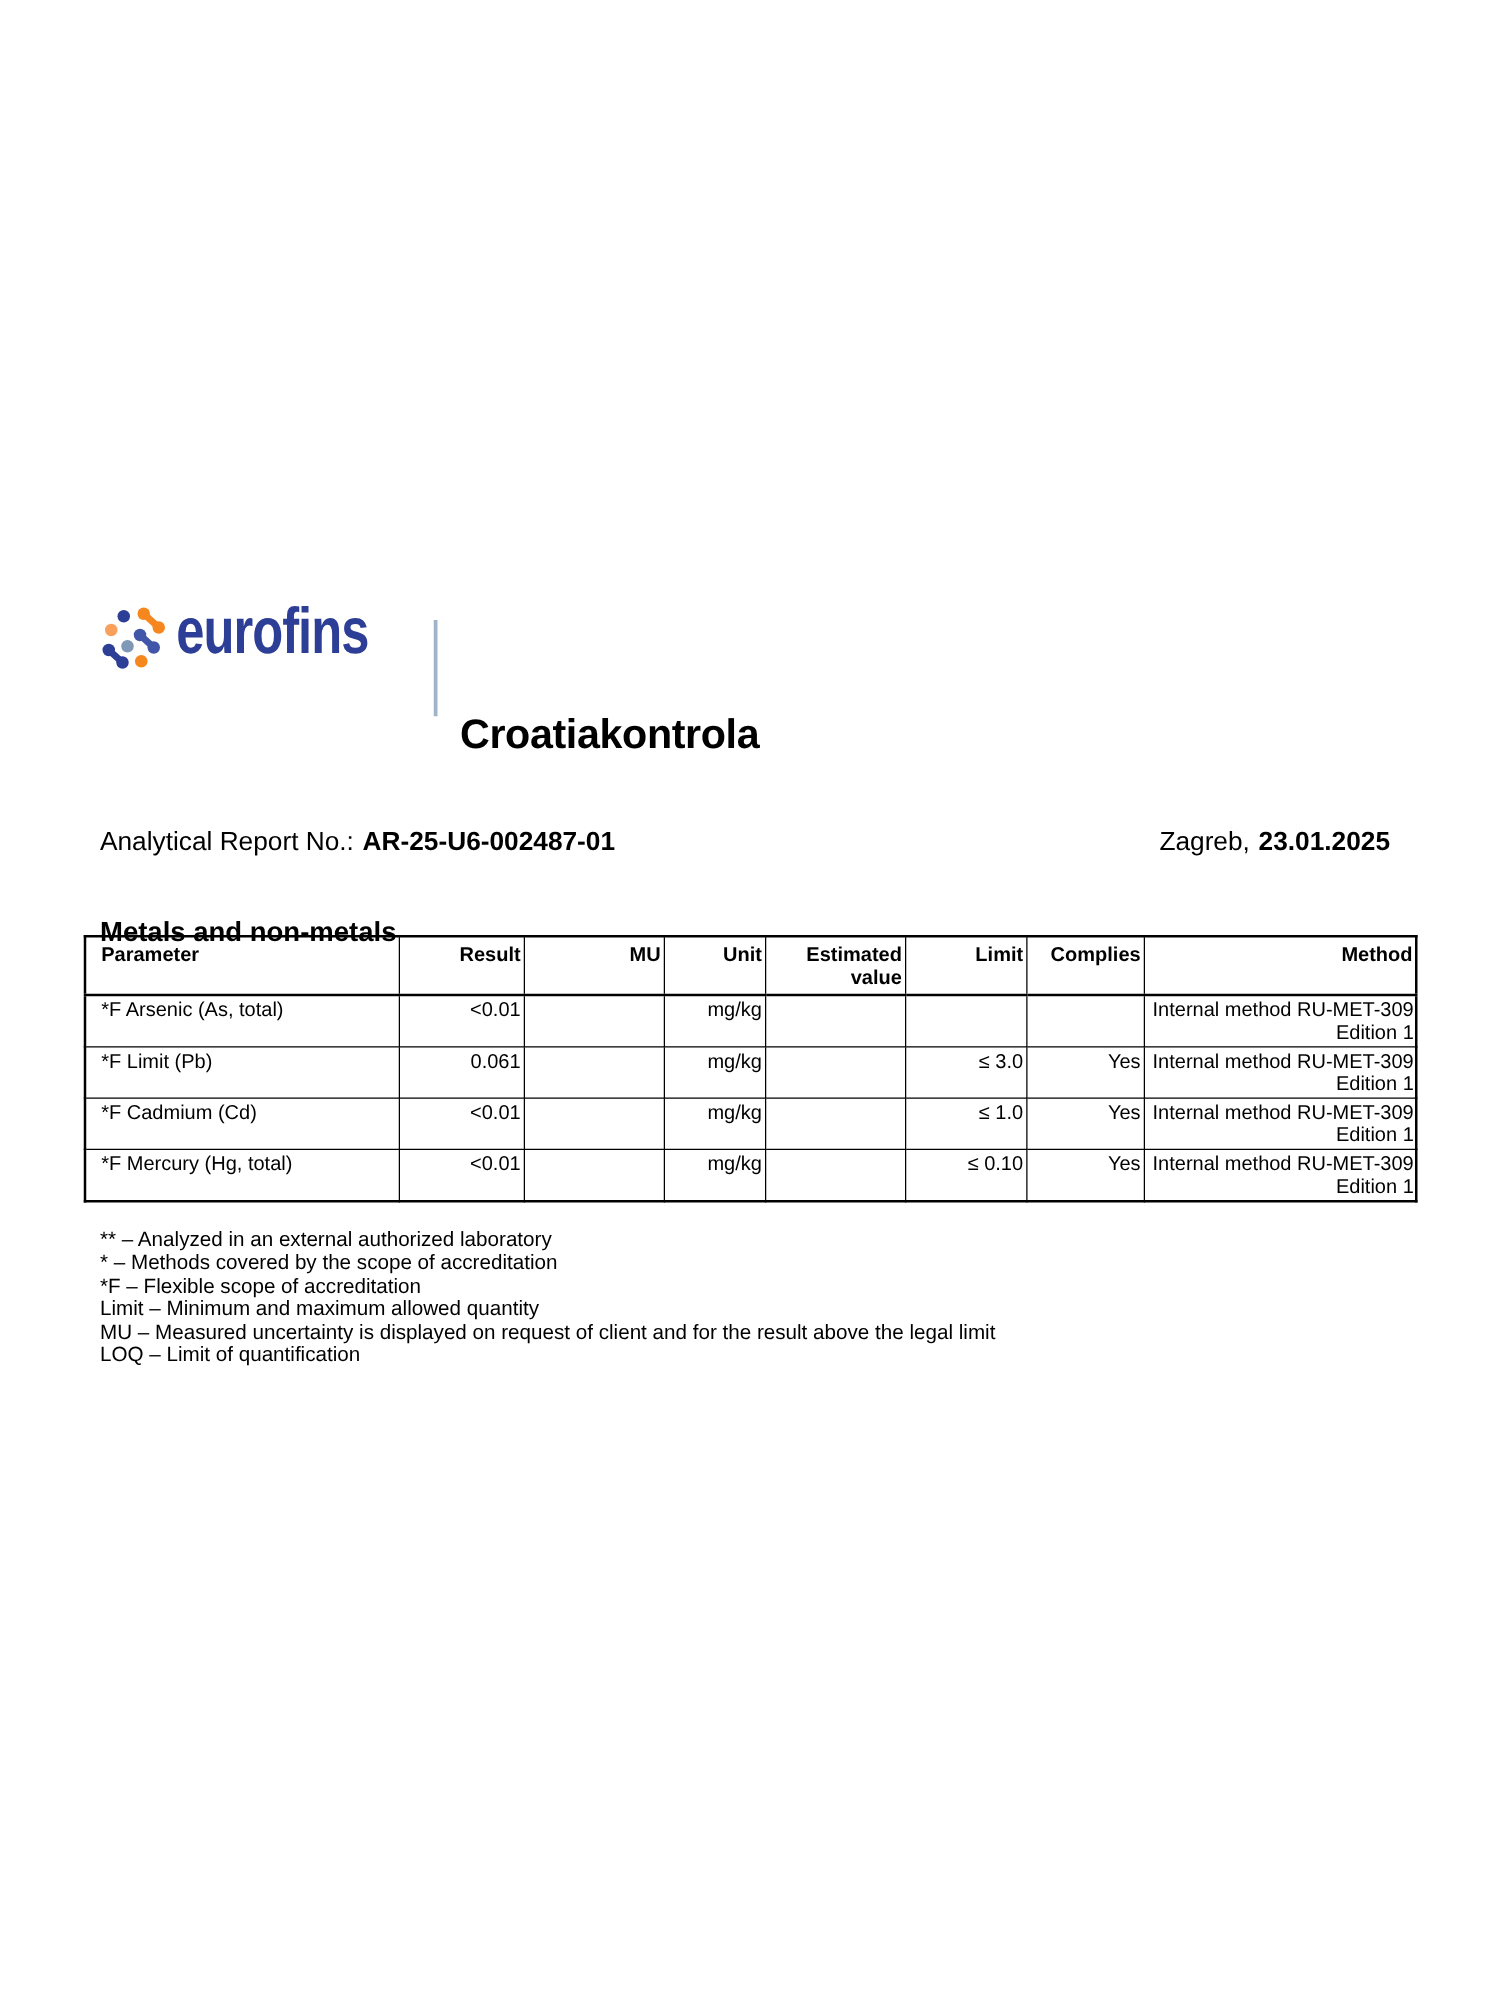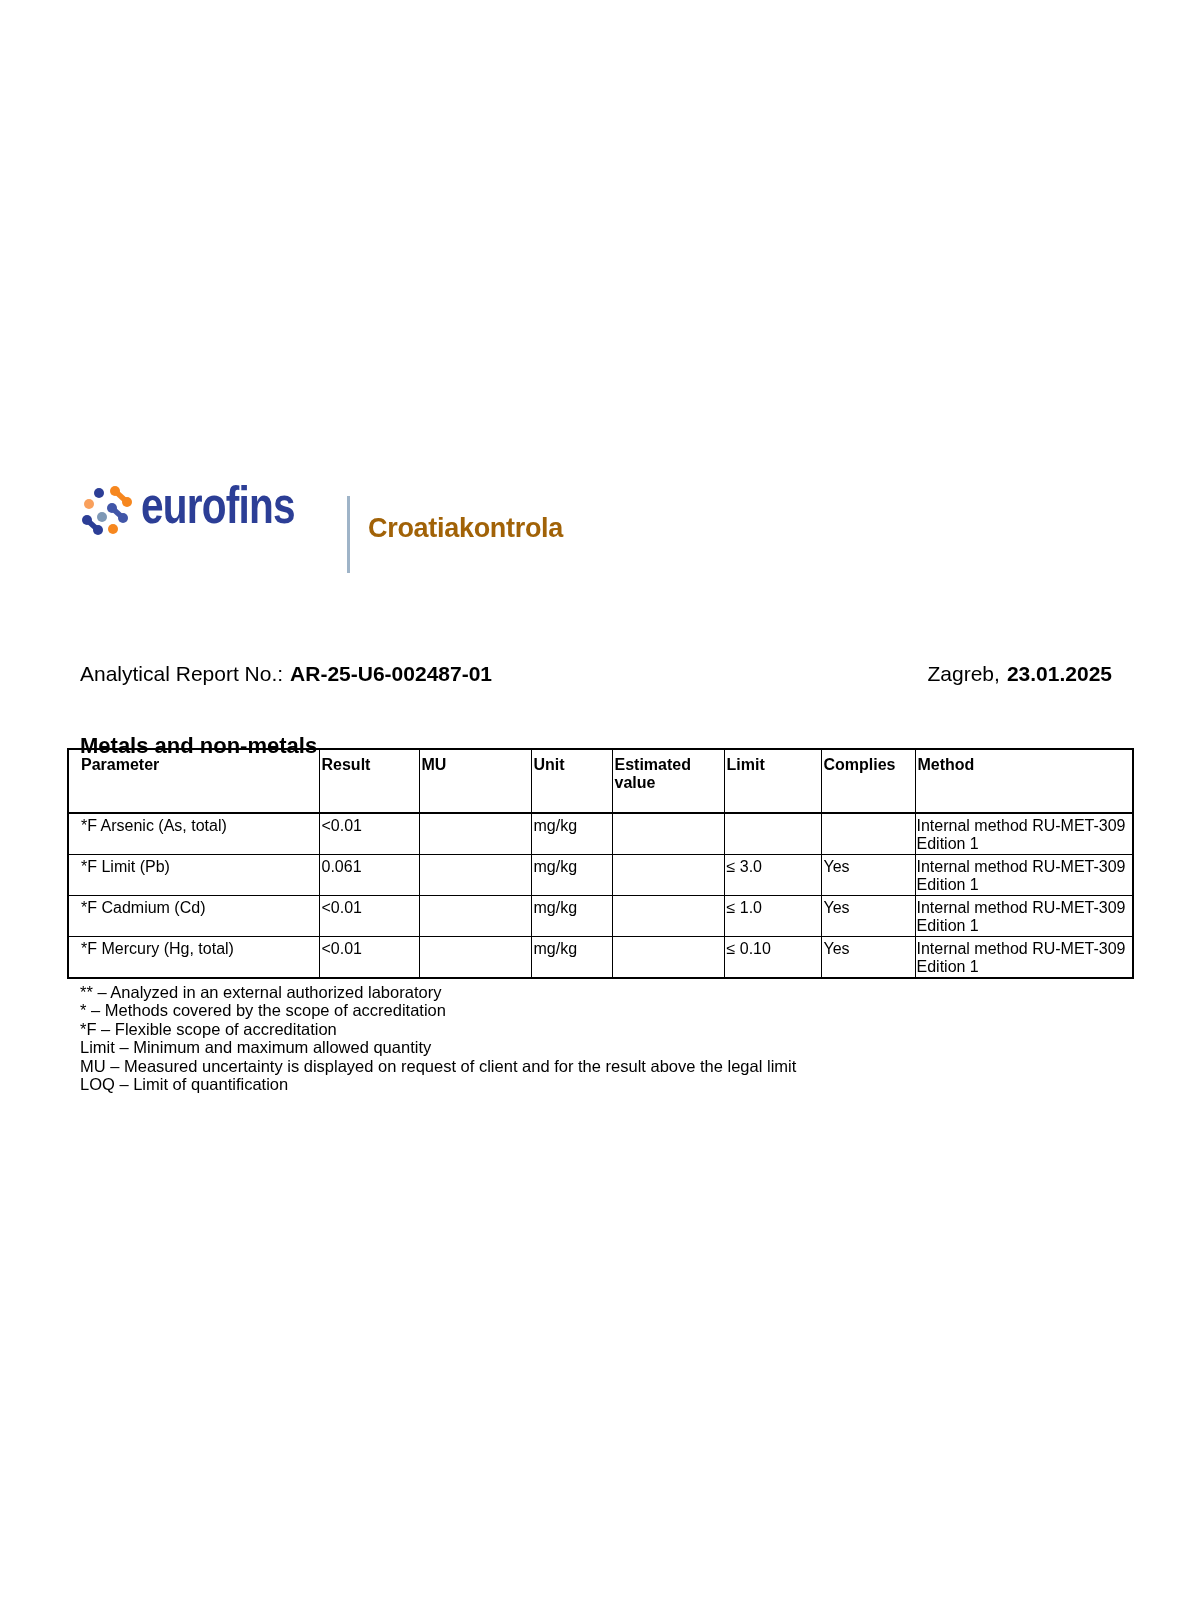--- a/index.html
+++ b/index.html
@@ -36,24 +36,24 @@
     position: absolute;
     left: 347px;
     top: 496px;
     width: 3px;
     height: 77px;
     background: #9fb4c8;
   }
   .division-name {
     position: absolute;
     left: 368px;
-    top: 513px;
-    font-size: 27px;
-    font-weight: 700;
-    color: #a16207;
+    top: 568px;
+    font-size: 33px;
+    font-weight: 700;
+    color: #000000;
     letter-spacing: -0.3px;
     white-space: nowrap;
   }
 
   
   .report-row {
     position: absolute;
     left: 80px;
     top: 661px;
     width: 1032px;
@@ -85,24 +85,24 @@
     border-collapse: collapse;
     table-layout: fixed;
     font-size: 16px;
     border: 2px solid #000;
   }
   .data-table th, .data-table td {
     border: 1px solid #000;
     vertical-align: top;
     padding: 3px 2px 1px 2px;
     line-height: 18px;
-    text-align: left;
+    text-align: right;
     overflow: hidden;
   }
-  .data-table thead tr { height: 64px; }
+  .data-table thead tr { height: 47px; }
   .data-table tbody tr { height: 37px; }
   .data-table th {
     font-weight: 700;
     border-bottom: 2px solid #000;
     padding-top: 6px;
   }
   .data-table th.al, .data-table td.al {
     text-align: left;
     padding-left: 12px;
   }

